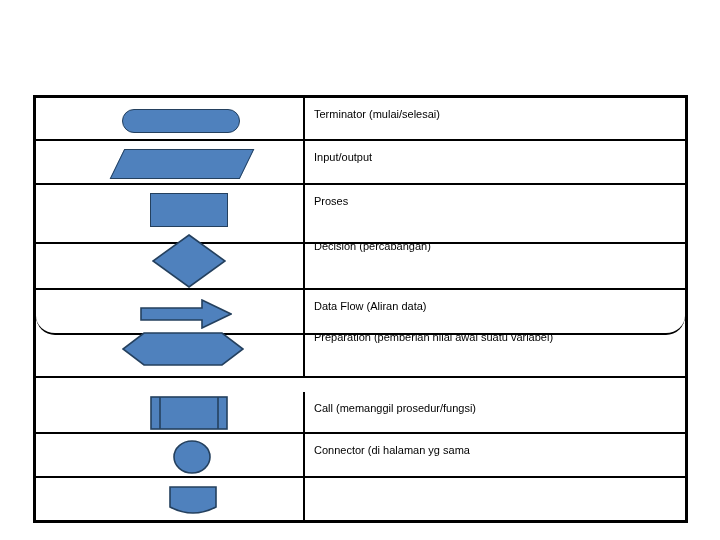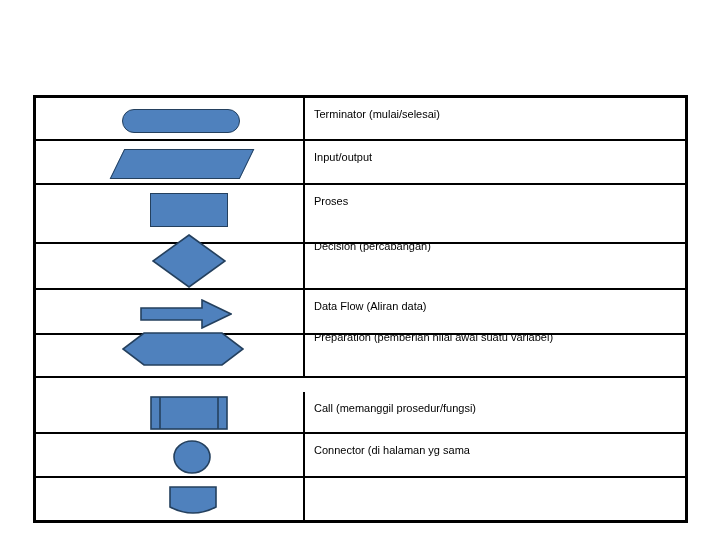--- a/index.html
+++ b/index.html
@@ -163,21 +163,21 @@
       <div class="cell-shape">
         <div class="shape-wrap">
           <svg class="shape sh-svg" style="left:116px; top:4px;" width="74" height="54" viewBox="0 0 74 54">
             <polygon points="37,1 73,27 37,53 1,27" fill="#4f81bd" stroke="#24405e" stroke-width="1.6"></polygon>
           </svg>
         </div>
       </div>
       <div class="cell-label">Decision (percabangan)</div>
     </div>
 
-    <div class="row" style="top:192px; height:45px;">
+    <div class="row" style="top:192px; height:45px;border-radius:19px;">
       <div class="cell-shape">
         <div class="shape-wrap">
           <svg class="shape sh-svg" style="left:104px; top:9px;" width="92" height="30" viewBox="0 0 92 30">
             <polygon points="1,9 62,9 62,1 91,15 62,29 62,21 1,21" fill="#4f81bd" stroke="#24405e" stroke-width="1.6" stroke-linejoin="miter"></polygon>
           </svg>
         </div>
       </div>
       <div class="cell-label">Data Flow (Aliran data)</div>
     </div>
 

